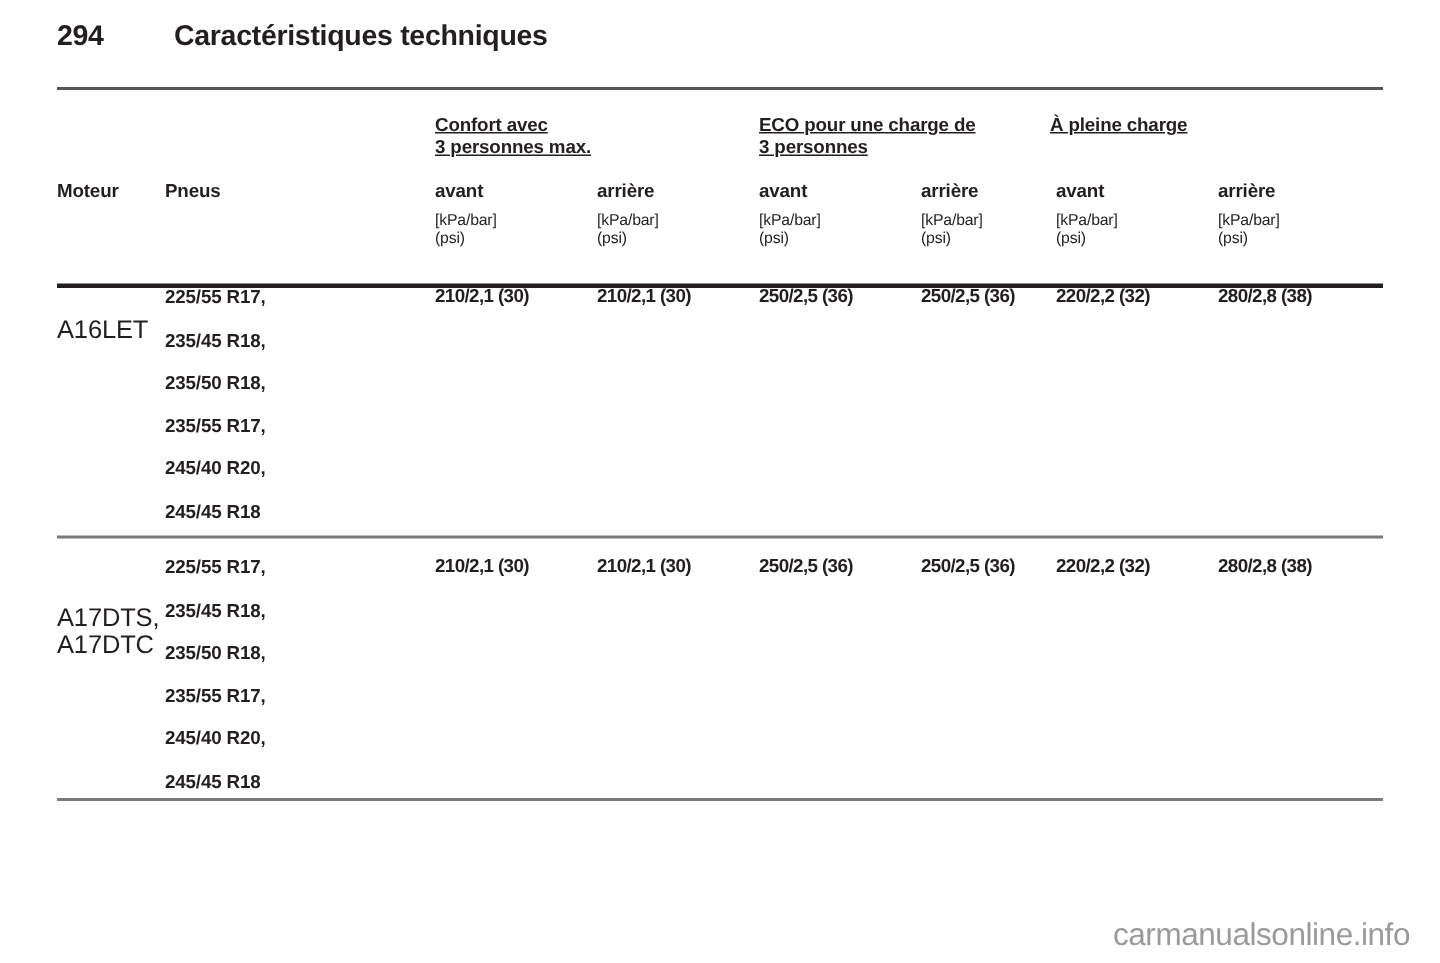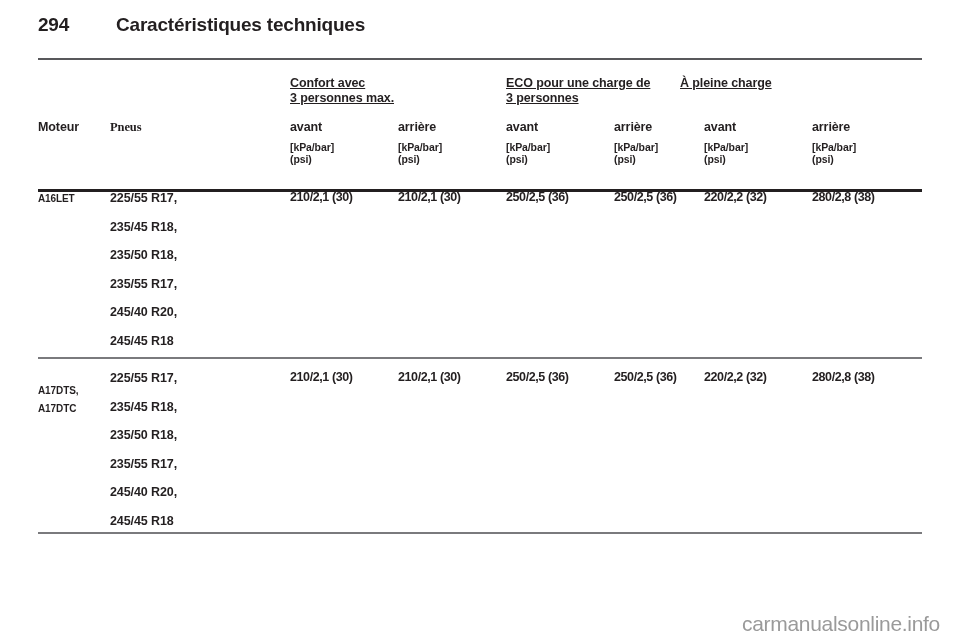--- a/index.html
+++ b/index.html
@@ -72,47 +72,48 @@
     position: absolute;
     font-size: 12.5px;
     font-weight: bold;
     line-height: 14.5px;
     letter-spacing: -0.1px;
     top: 4px;
     text-decoration: underline;
   }
   .group-comfort { left: 252px; width: 210px; }
   .group-eco     { left: 468px; width: 190px; }
-  .group-full    { left: 642px; width: 210px; }
+  .group-full    { left: 662px; width: 210px; }
 
   .subhead-band {
     position: relative;
     height: 22px;
   }
   .subhead-cell {
     font-size: 12.5px;
     font-weight: bold;
     letter-spacing: -0.1px;
   }
   .unit-band {
     position: relative;
     height: 28px;
   }
   .unit-cell {
     font-size: 10.5px;
-    font-weight: bold;
+    font-weight: normal;
     line-height: 11.5px;
     letter-spacing: -0.1px;
   }
   .unit-cell span { display: block; }
   .engine-code {
-    font-size: 10px;
-    font-weight: bold;
+    font-size: 17px;
+    font-weight: normal;
     line-height: 17.5px;
     letter-spacing: -0.1px;
+    margin-top: 21px;
   }
   .tyre-item {
     font-size: 12.5px;
     font-weight: bold;
     line-height: 28.5px;
     letter-spacing: -0.1px;
     white-space: nowrap;
   }
   .press-val {
     font-size: 12.5px;
@@ -161,21 +162,21 @@
         <div>ECO pour une charge de</div>
         <div>3 personnes</div>
       </div>
       <div class="group-label group-full">
         <div>À pleine charge</div>
       </div>
     </div>
 
     <div class="subhead-band">
       <div class="subhead-cell" style="position:absolute;left:0;">Moteur</div>
-      <div class="subhead-cell" style="position:absolute;left:72px;font-family:Liberation Serif, serif;">Pneus</div>
+      <div class="subhead-cell" style="position:absolute;left:72px;">Pneus</div>
       <div class="subhead-cell" style="position:absolute;left:252px;">avant</div>
       <div class="subhead-cell" style="position:absolute;left:360px;">arrière</div>
       <div class="subhead-cell" style="position:absolute;left:468px;">avant</div>
       <div class="subhead-cell" style="position:absolute;left:576px;">arrière</div>
       <div class="subhead-cell" style="position:absolute;left:666px;">avant</div>
       <div class="subhead-cell" style="position:absolute;left:774px;">arrière</div>
     </div>
 
     <div class="unit-band">
       <div class="unit-cell" style="position:absolute;left:252px;">

